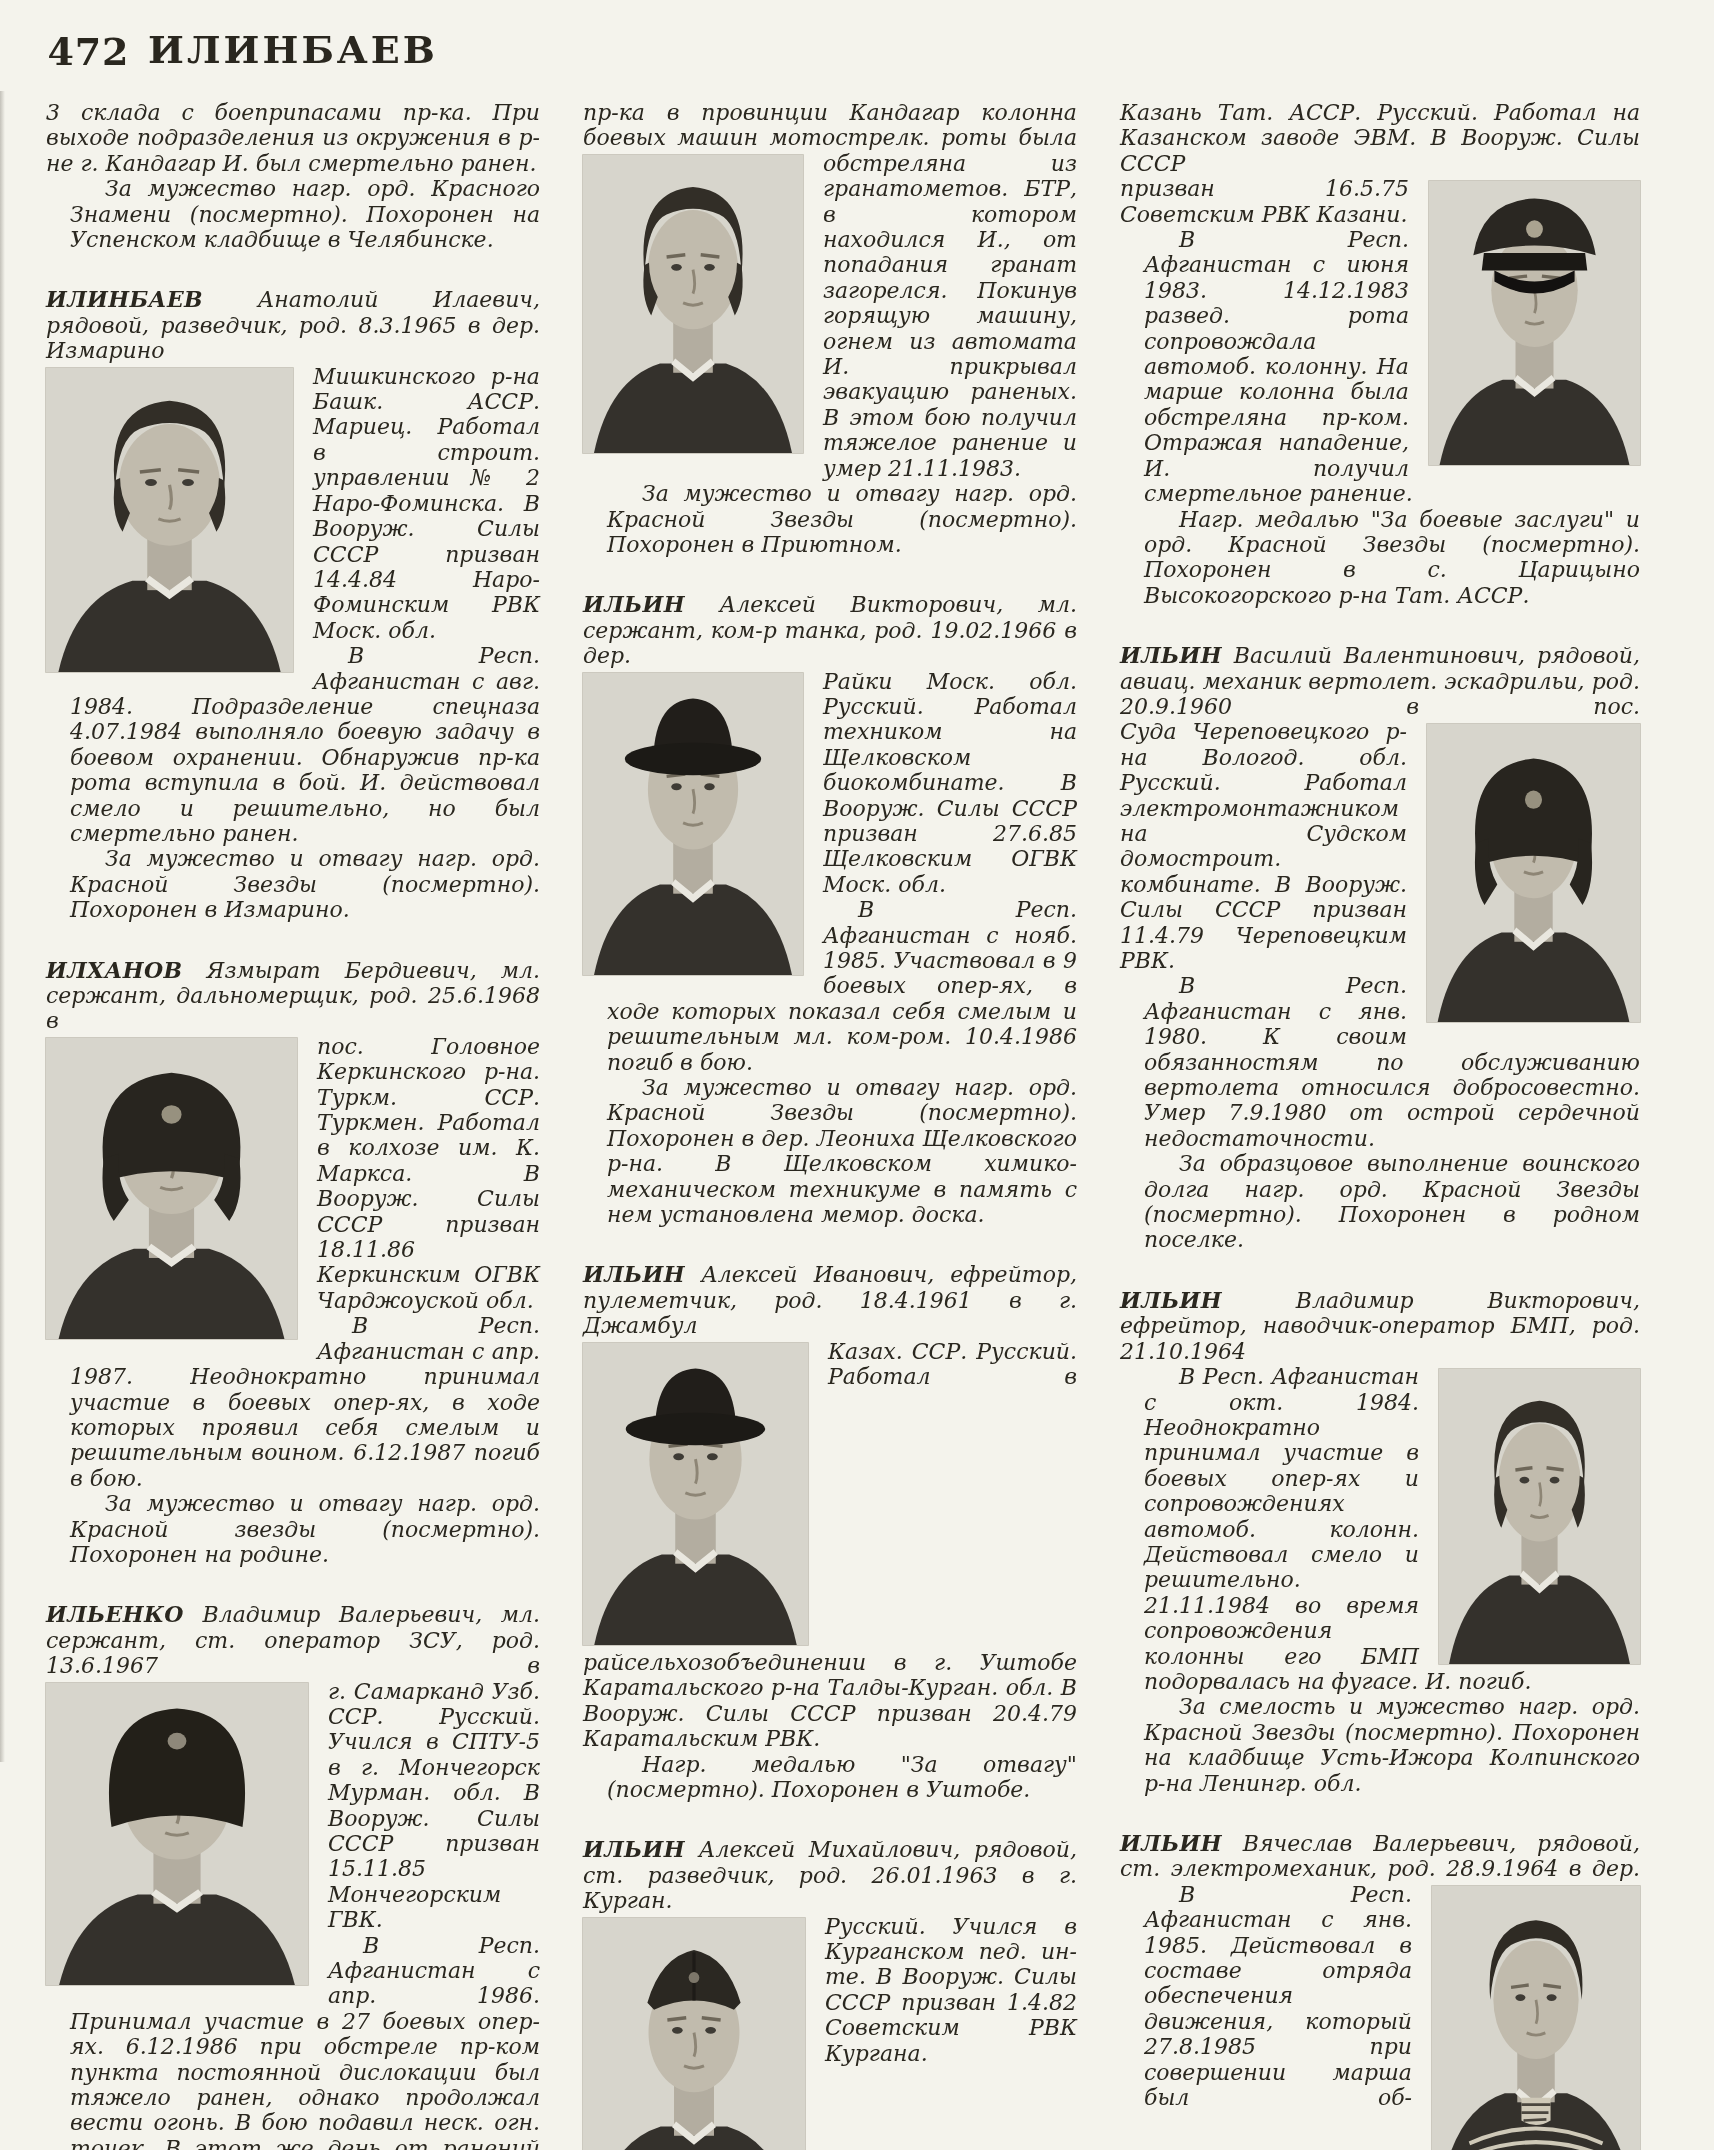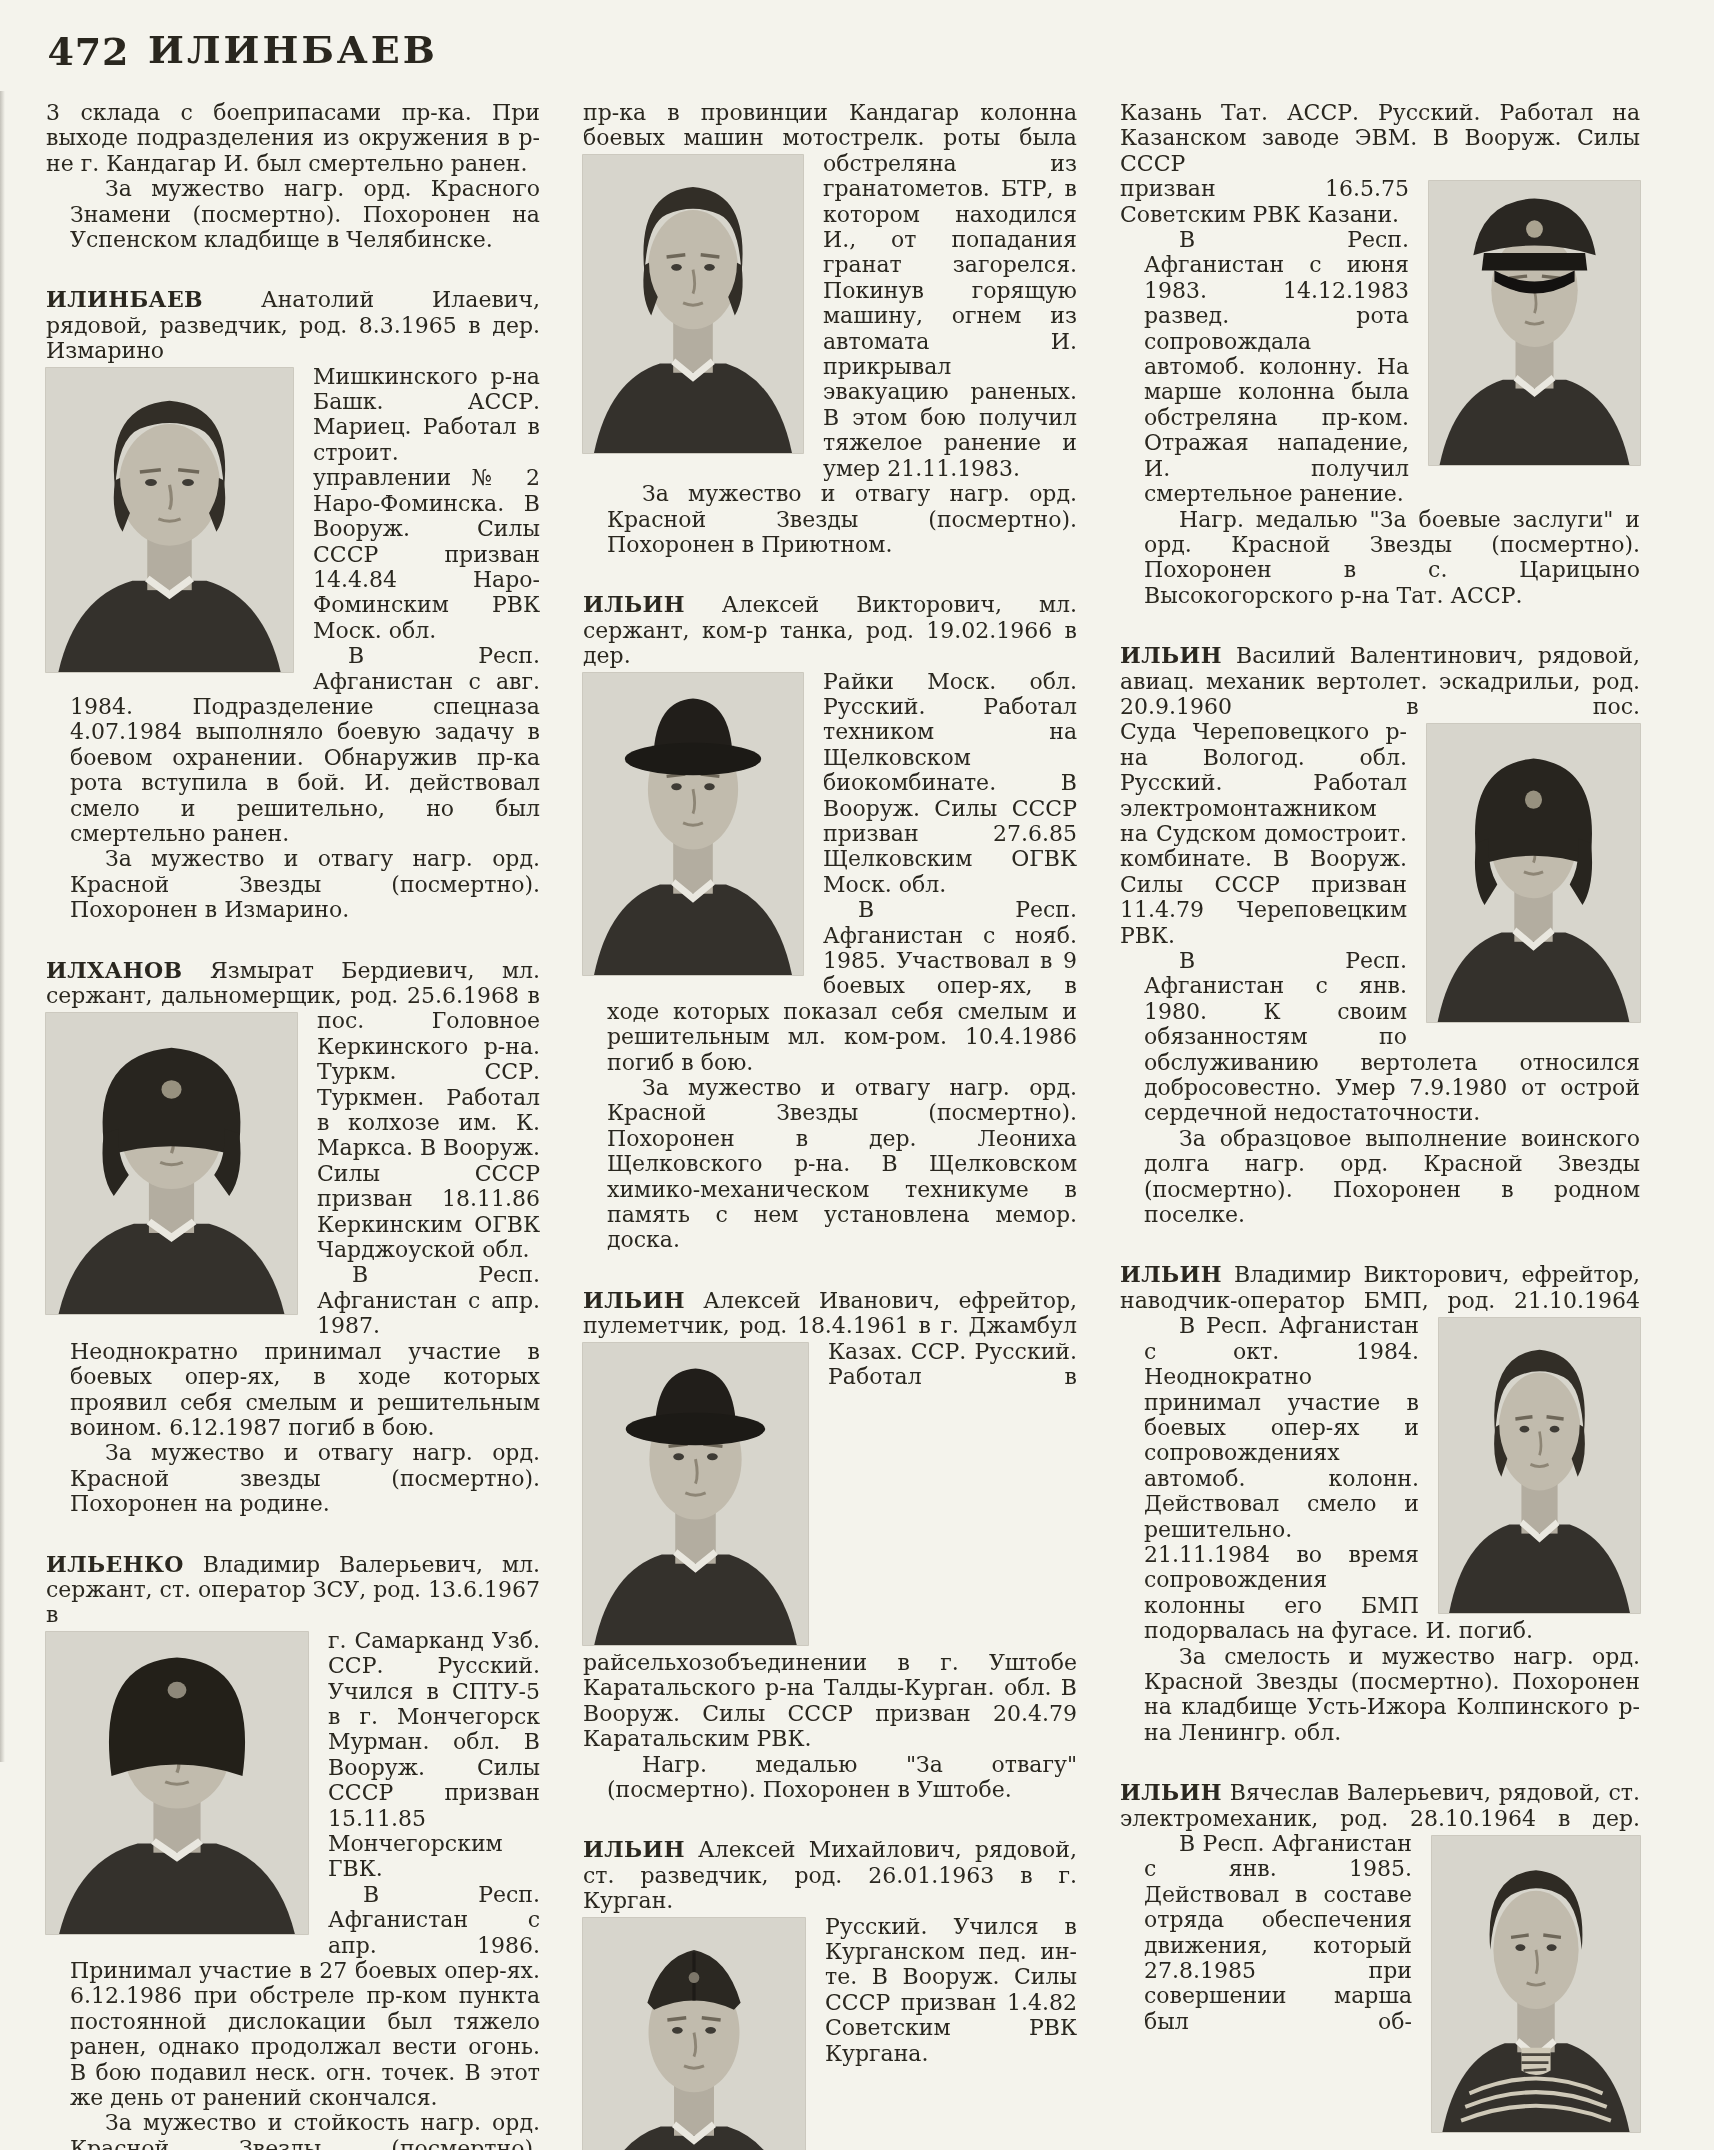--- a/index.html
+++ b/index.html
@@ -9,21 +9,21 @@
   .scan-edge { position:absolute; left:0; top:91px; width:5.3px; height:1671px;
                background:linear-gradient(to right,#9b9890,rgba(155,152,144,0)); opacity:.55; }
   .hdr { position:relative; width:494px; height:50px; margin-bottom:23px; }
   .pagenum { position:absolute; left:1.5px; top:1.5px; font-size:38px; font-weight:700; letter-spacing:0.8px; }
   .title { width:100%; text-align:center; font-size:38px; font-weight:700; letter-spacing:3px; }
   .cols { display:flex; gap:43px; }
   .col { width:494px; font-size:22px; line-height:25.4px; text-align:justify; }
   .col.c3 { width:520px; }
   .block + .block { margin-top:35px; }
   .block::after { content:""; display:block; clear:both; }
-  p { margin:0; }
+  p { margin:0;font-style:italic; }
   .lead b { font-weight:700; letter-spacing:0.4px; }
   .jlast { text-align-last:justify; }
   .ind { text-indent:35px;margin-left:24px; }
   .photo { float:left; margin:4.6px 20px 4.6px 0; background:#d7d5cc; box-shadow:0 0 0 0.8px #c2bfb3; }
   .photo.r { float:right; margin:4.6px 0 4.6px 20px; }
   .photo svg { display:block; width:100%; height:100%; }
 </style>
 </head>
 <body>
 
@@ -236,21 +236,21 @@
             <svg viewBox="0 0 100 130" preserveAspectRatio="none">
                 <use href="#portrait-civilian"></use>
               </svg>
           </figure>
           <p class="ind">В Респ. Афганистан с окт. 1984. Неоднократно принимал участие в боевых опер-ях и сопровождениях автомоб. колонн. Действовал смело и решительно. 21.11.1984 во время сопровождения колонны его БМП подорвалась на фугасе. И. погиб.</p>
           <p class="ind">За смелость и мужество нагр. орд. Красной Звезды (посмертно). Похоронен на кладбище Усть-Ижора Колпинского р-на Ленингр. обл.</p>
         </div>
       </article>
 
       <article class="block">
-        <p class="lead jlast"><b>ИЛЬИН</b><span> Вячеслав Валерьевич, рядовой, ст. электромеханик, род. 28.10.1964 в дер.</span></p>
+        <p class="lead jlast"><b>ИЛЬИН</b><span> Вячеслав Валерьевич, рядовой, ст. электромеханик, род. 28.9.1964 в дер.</span></p>
         <div>
           <figure class="photo r" style="width:208px;height:296px">
             <svg viewBox="0 0 100 130" preserveAspectRatio="none">
                 <use href="#portrait-sailor"></use>
               </svg>
           </figure>
           <p class="ind jlast">В Респ. Афганистан с янв. 1985. Действовал в составе отряда обеспечения движения, который 27.8.1985 при совершении марша был об-</p>
         </div>
       </article>
     </div>

